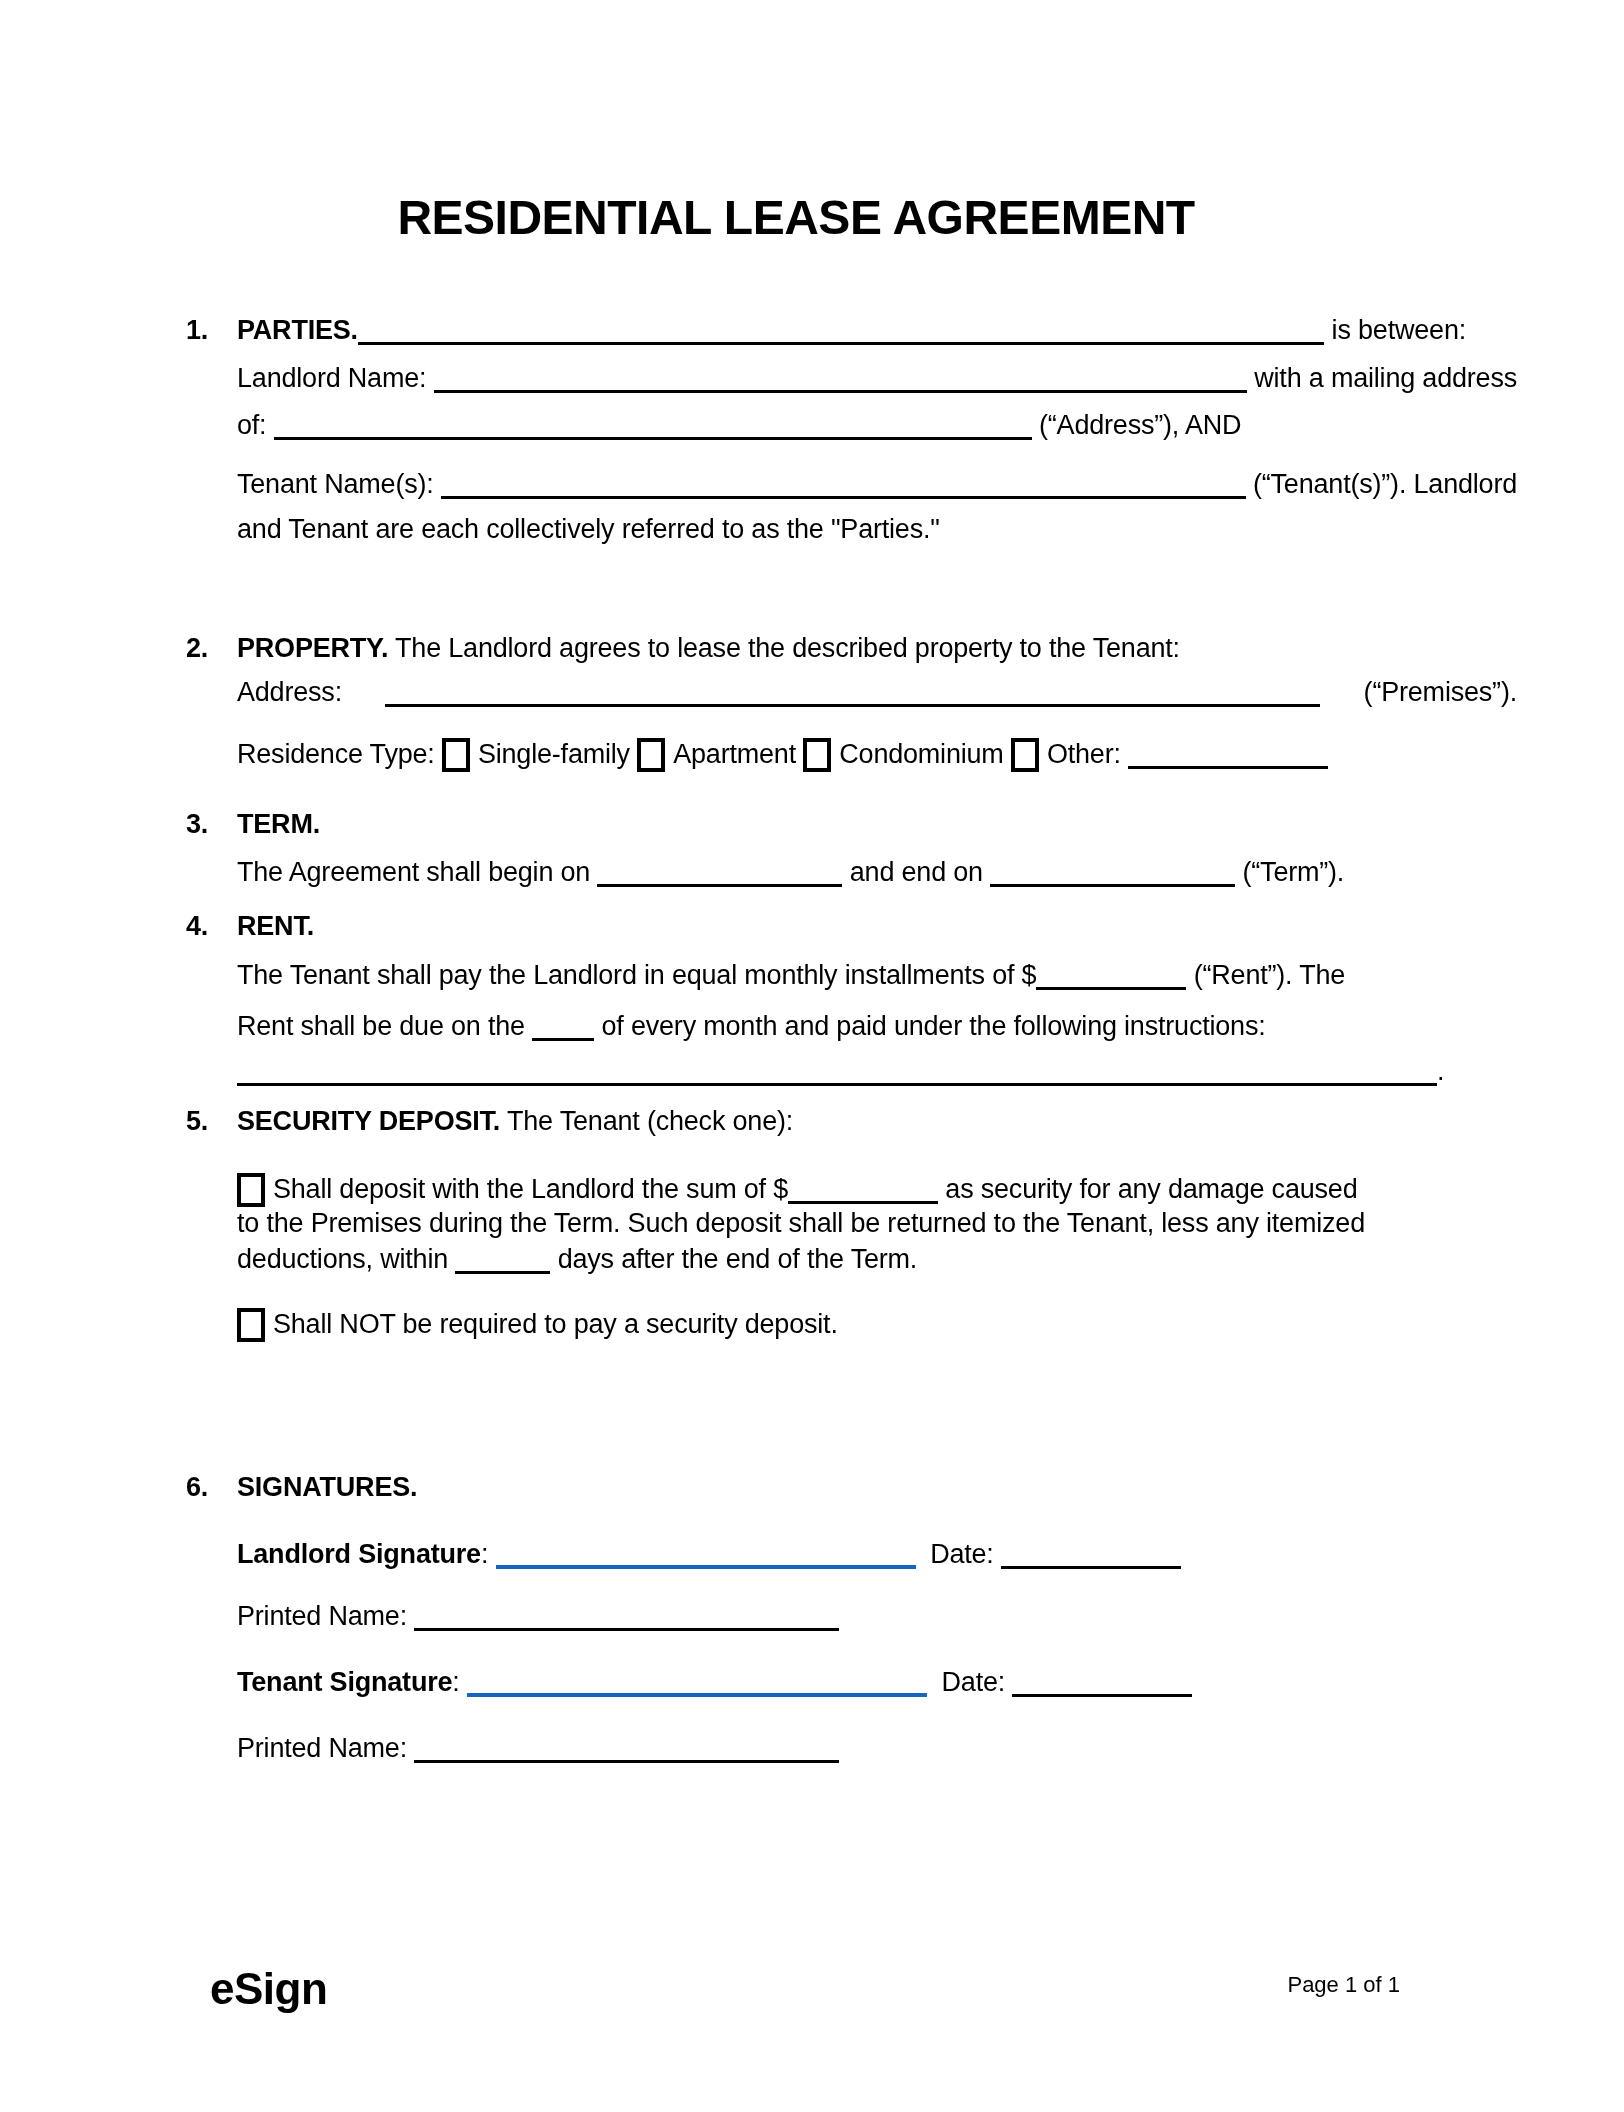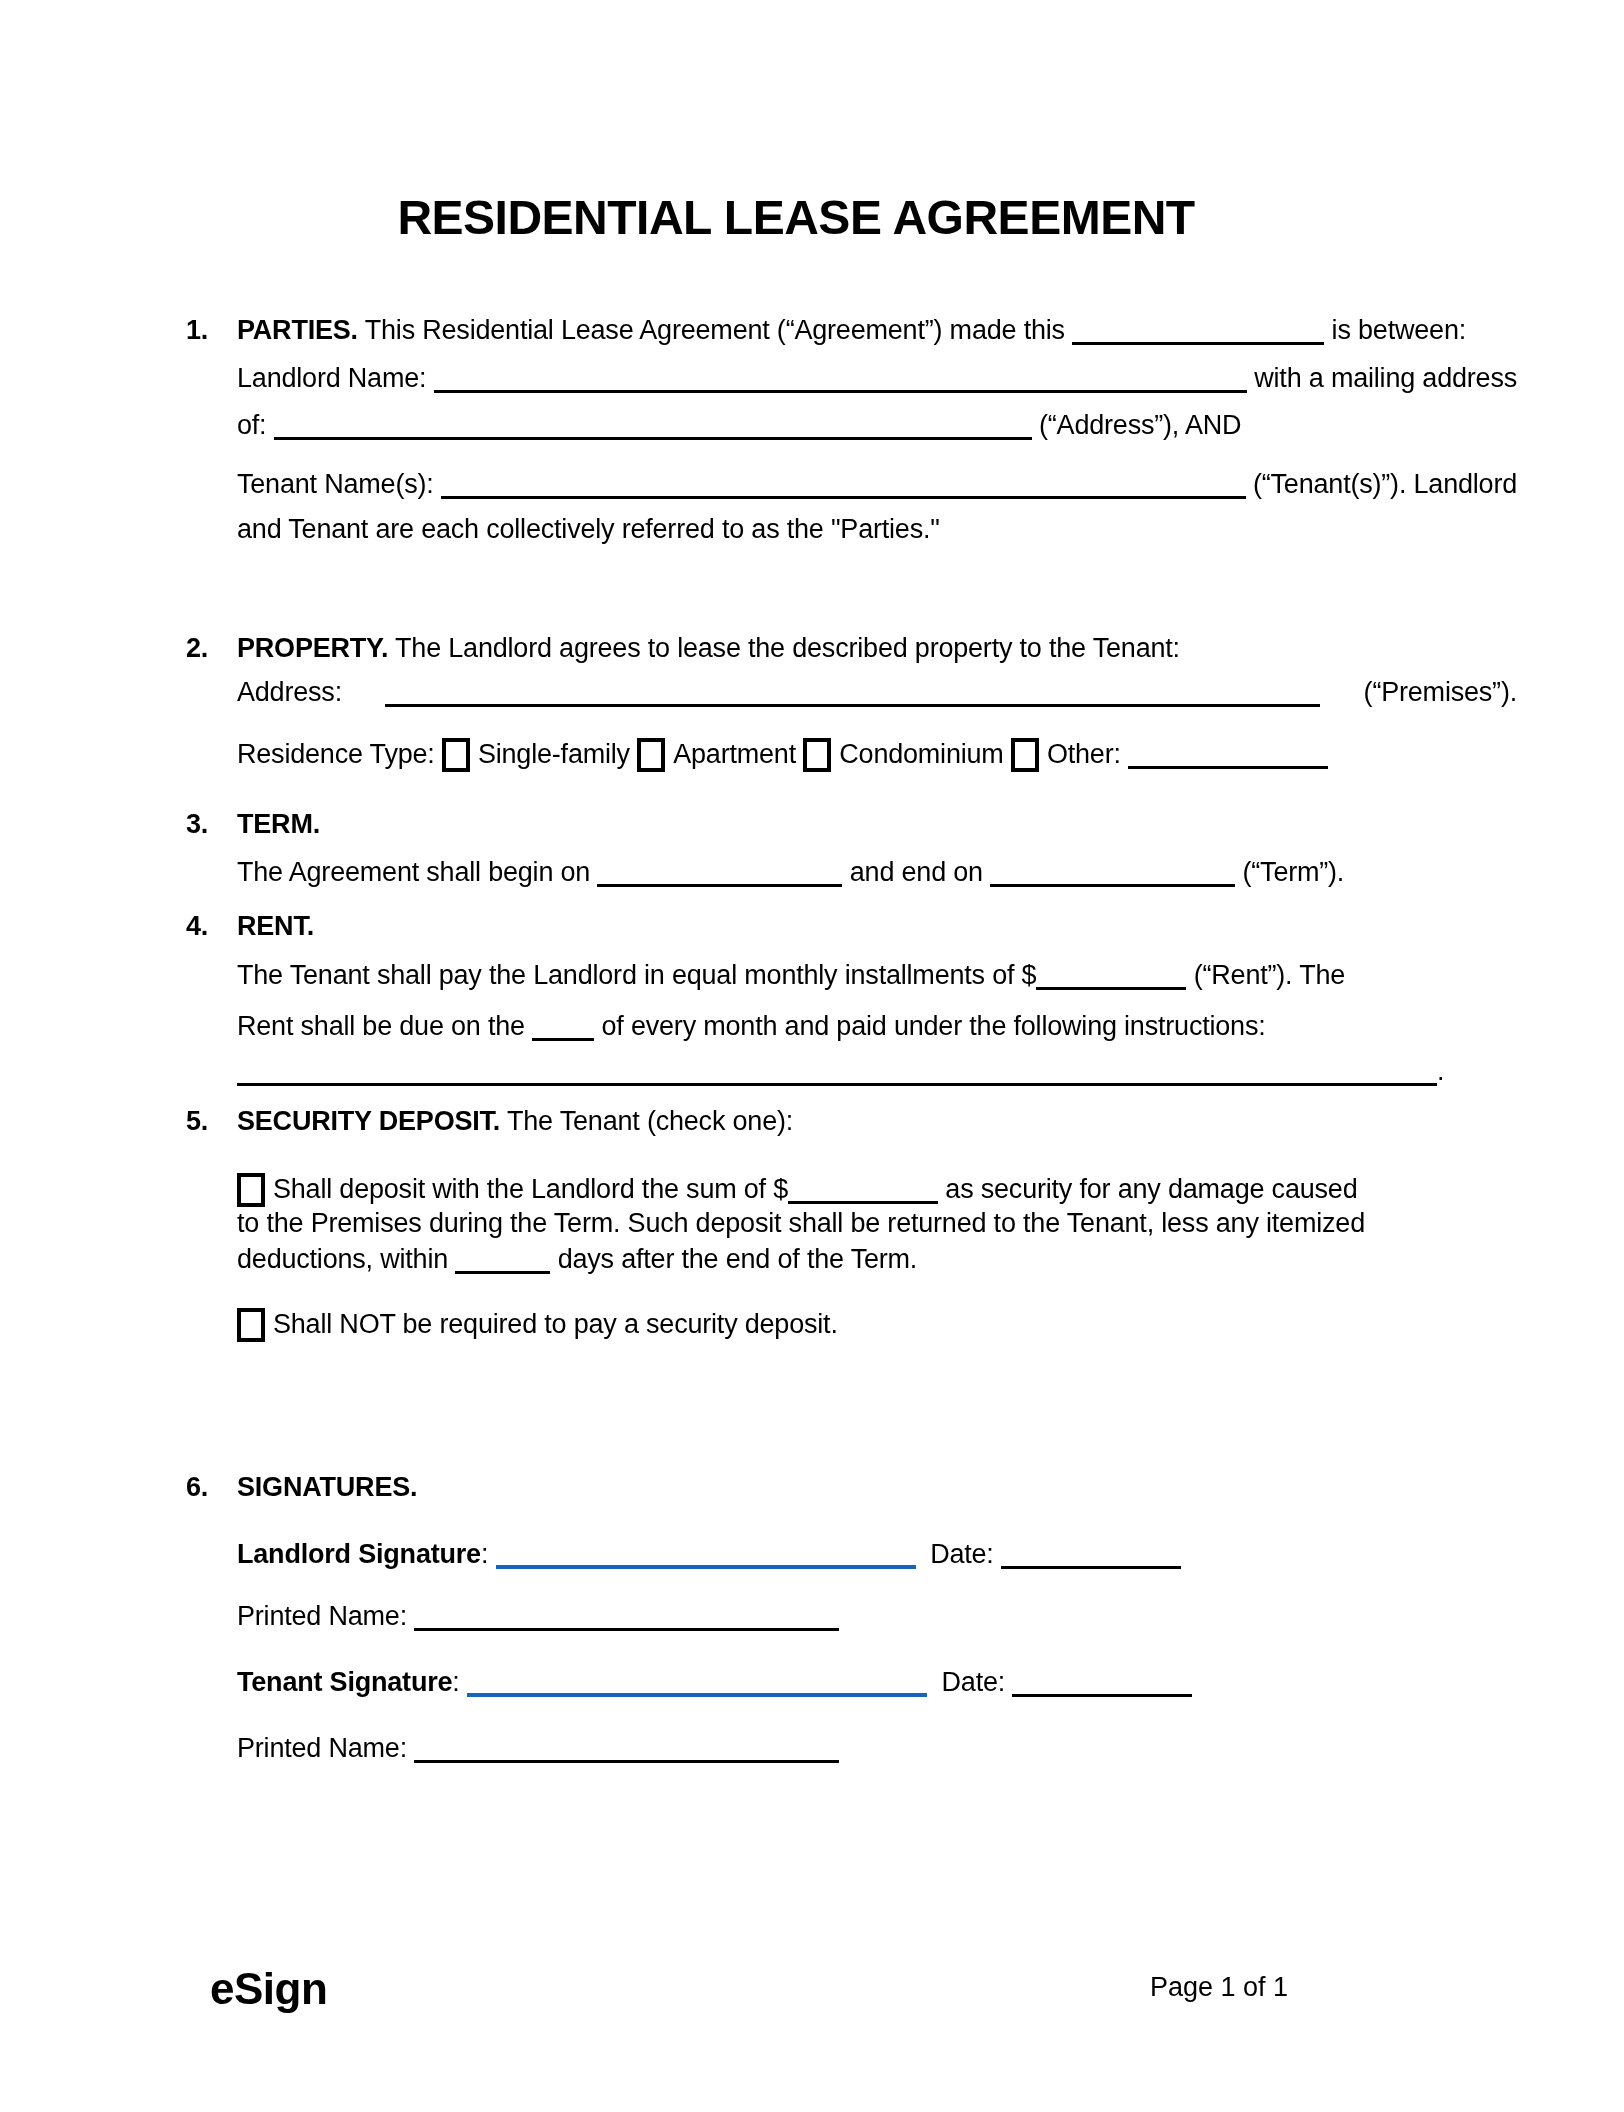--- a/index.html
+++ b/index.html
@@ -71,31 +71,31 @@
     top: 1964px;
     font-size: 44px;
     font-weight: bold;
     letter-spacing: -0.5px;
   }
   .pagenum {
     position: absolute;
     left: 1150px;
     top: 1972px;
     width: 250px;
-    text-align: left;
-    font-size: 27px;
+    text-align: right;
+    font-size: 22px;
   }
 </style>
 </head>
 <body>
 
 <div class="page">
   <h1 class="doc-title">RESIDENTIAL LEASE AGREEMENT</h1>
   <div id="doc-body">
-      <div class="line flex" style="top: 306px;"><span class="num">1.</span><span class="t bold">PARTIES.</span><span class="t"> This Residential Lease Agreement (“Agreement”) made this </span><span class="blank grow" style="width: 170px; min-width: 170px;"></span><span class="t"> is between:</span></div>
+      <div class="line flex" style="top: 306px;"><span class="num">1.</span><span class="t bold">PARTIES.</span><span class="blank grow" style="width: 170px; min-width: 170px;"></span><span class="t"> is between:</span></div>
       <div class="line flex indent" style="top: 354px;"><span class="t">Landlord Name: </span><span class="blank grow" style="width: 400px; min-width: 400px;"></span><span class="t"> with a mailing address</span></div>
       <div class="line indent" style="top: 407px;"><span class="t">of: </span><span class="blank" style="width: 758px;"></span><span class="t"> (“Address”), AND</span></div>
       <div class="line flex indent" style="top: 460px;"><span class="t">Tenant Name(s): </span><span class="blank grow" style="width: 400px; min-width: 400px;"></span><span class="t"> (“Tenant(s)”). Landlord</span></div>
       <div class="line indent" style="top: 512px;"><span class="t">and Tenant are each collectively referred to as the "Parties."</span></div>
       <div class="line" style="top: 588px; margin-top: 43px;"><span class="num">2.</span><span class="t bold">PROPERTY.</span><span class="t"> The Landlord agrees to lease the described property to the Tenant:</span></div>
       <div class="line flex indent" style="top: 668px; gap: 36px;"><span class="t">Address: </span><span class="blank grow" style="width: 500px; min-width: 500px;"></span><span class="t"> (“Premises”).</span></div>
       <div class="line indent" style="top: 736px;"><span class="t">Residence Type: </span><span class="checkbox"></span><span class="t">Single-family </span><span class="checkbox"></span><span class="t">Apartment </span><span class="checkbox"></span><span class="t">Condominium </span><span class="checkbox"></span><span class="t">Other: </span><span class="blank" style="width: 200px;"></span></div>
       <div class="line" style="top: 807px;"><span class="num">3.</span><span class="t bold">TERM.</span></div>
       <div class="line indent" style="top: 854px;"><span class="t">The Agreement shall begin on </span><span class="blank" style="width: 245px;"></span><span class="t"> and end on </span><span class="blank" style="width: 245px;"></span><span class="t"> (“Term”).</span></div>
       <div class="line" style="top: 909px;"><span class="num">4.</span><span class="t bold">RENT.</span></div>

